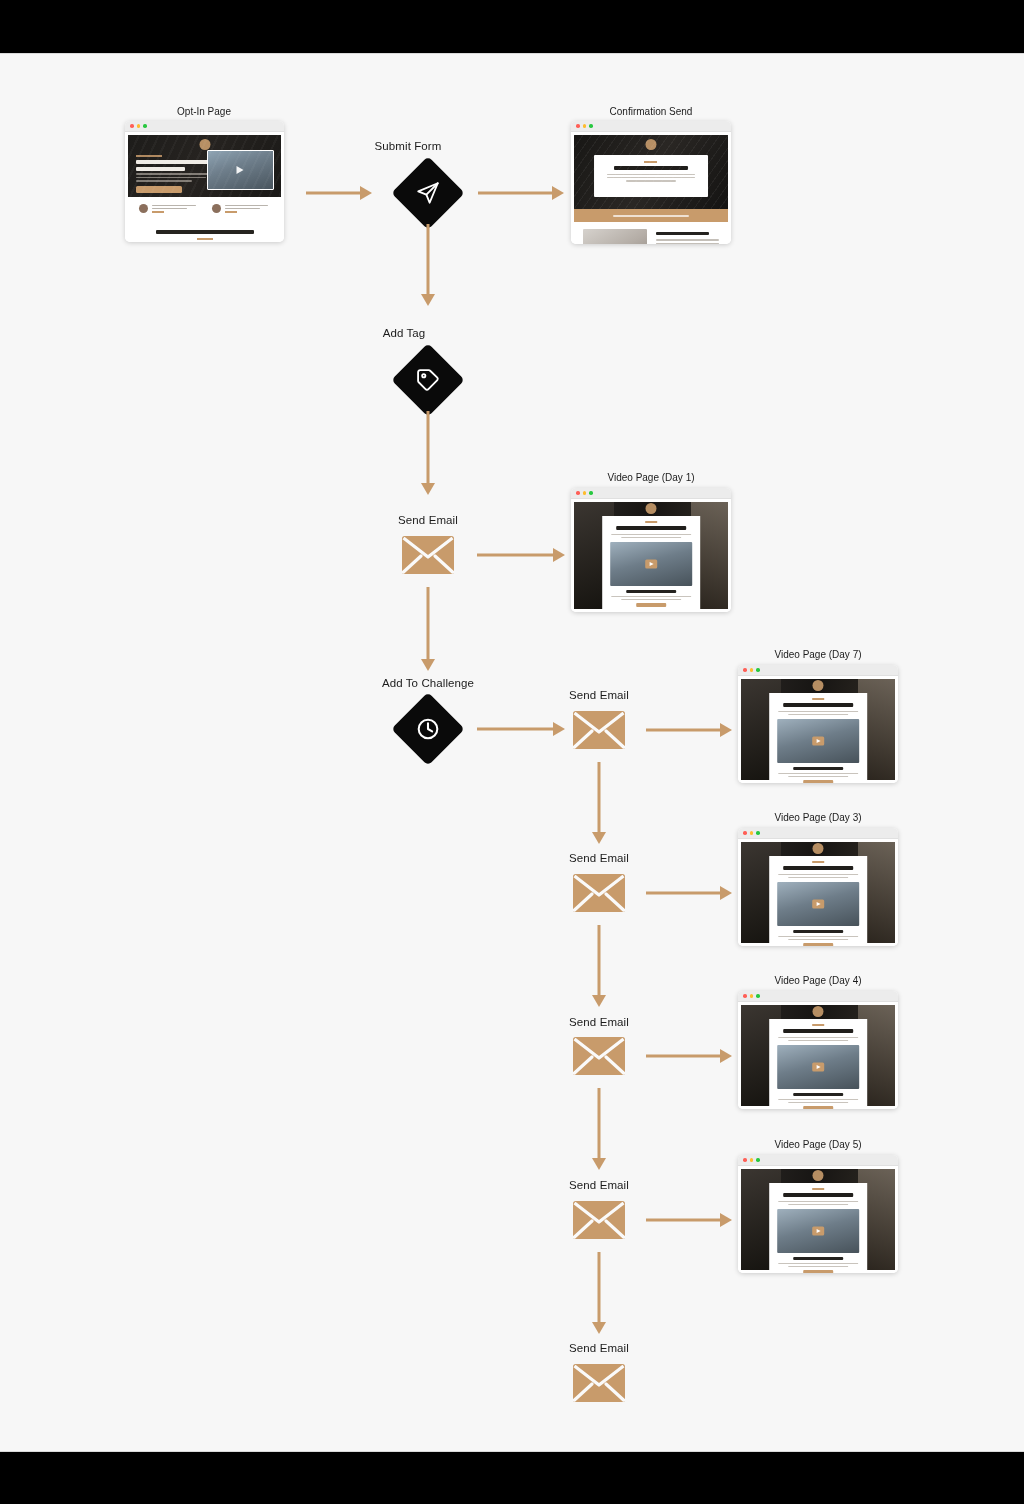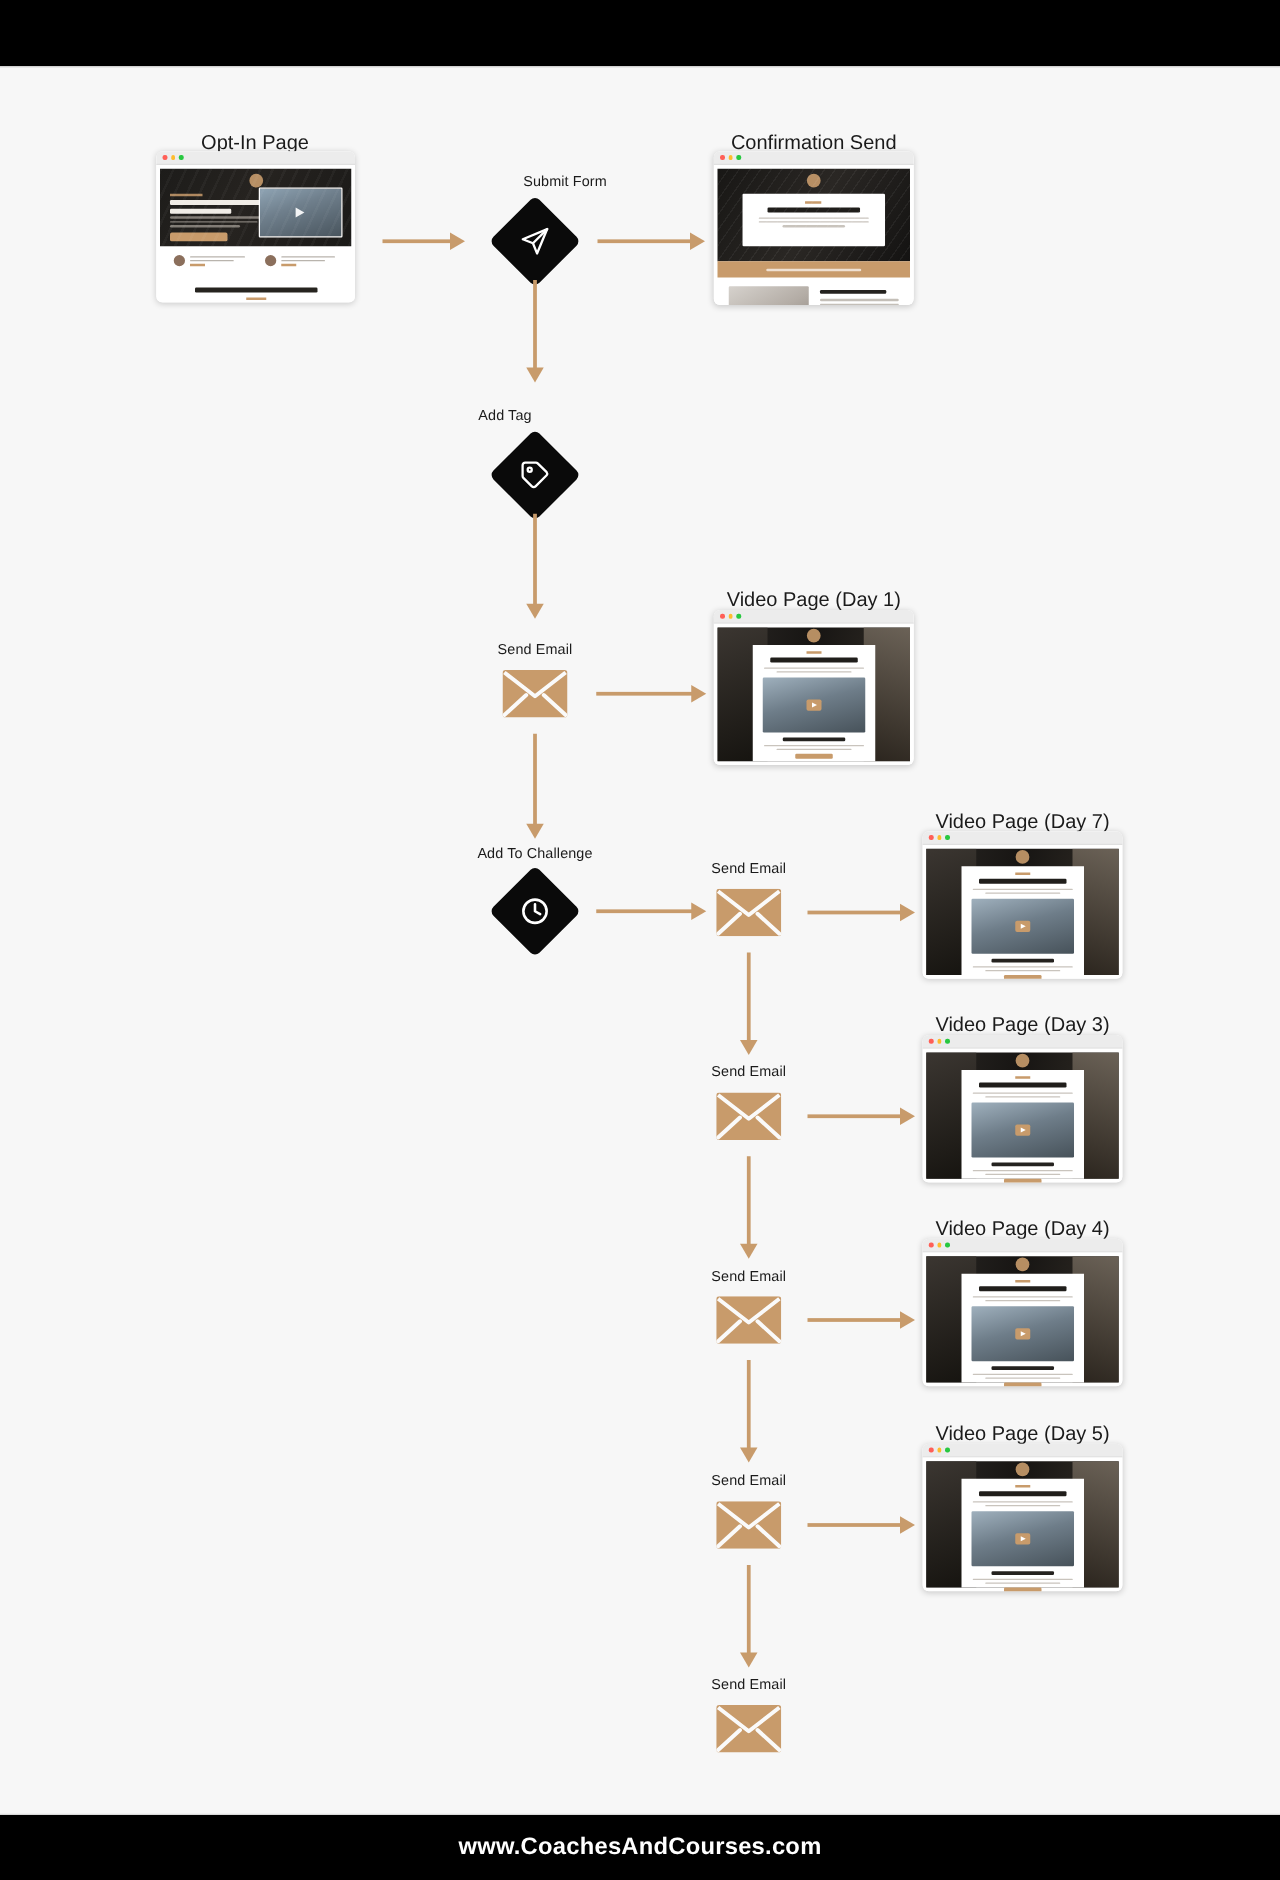--- a/index.html
+++ b/index.html
@@ -38,21 +38,21 @@
   .node-label {
     position: absolute;
     font-size: 11.5px;
     color: #1b1b1b;
     white-space: nowrap;
     transform: translateX(-50%);
     letter-spacing: .1px;
   }
   .mock-label {
     position: absolute;
-    font-size: 16px;
+    font-size: 10px;
     color: #1b1b1b;
     white-space: nowrap;
     transform: translateX(-50%);
   }
 
   
   .diamond {
     position: absolute;
     width: 52px; height: 52px;
     background: #0a0a0a;
@@ -272,21 +272,21 @@
           </div>
         </div>
         <div class="midhead">
           <div class="mh"></div>
             <div class="mu"></div>
 
         </div>
       </div>
     </div>
 
-    <div class="node-label" style="left:452px; top:86px;">Submit Form</div>
+    <div class="node-label" style="left:408px; top:86px;">Submit Form</div>
     <div class="arrow-h" style="left:306px; top:131px; width:66px; height:16px;">
       <div class="shaft" style="width:56px;"></div>
         <div class="head"></div>
     </div>
     <div class="diamond" style="left:428px; top:139px;"></div>
     <div class="diamond-ico" style="left:428px; top:139px;">
       <svg viewBox="0 0 24 24" fill="none" stroke="#ffffff" stroke-width="1.7" stroke-linejoin="round" stroke-linecap="round">
         <path d="M21 3 L3 10.5 L10.5 13.5 L13.5 21 Z"></path>
         <path d="M21 3 L10.5 13.5"></path>
       </svg>
@@ -578,14 +578,13 @@
     <div class="envelope" style="left:599px; top:1329px;">
       <svg viewBox="0 0 52 38">
         <rect x="0" y="0" width="52" height="38" rx="2.5" fill="#C89B6B"></rect>
         <path d="M1.5 2 L26 21 L50.5 2" fill="none" stroke="#FAFAFA" stroke-width="3.2" stroke-linejoin="round"></path>
         <path d="M1.5 36 L19 20 M50.5 36 L33 20" fill="none" stroke="#FAFAFA" stroke-width="3.2" stroke-linecap="round"></path>
       </svg>
     </div>
 
   </div>
 
-  <div class="bar" id="footer">www.CoachesAndCourses.com</div>
 </div>
 
 </body></html>

